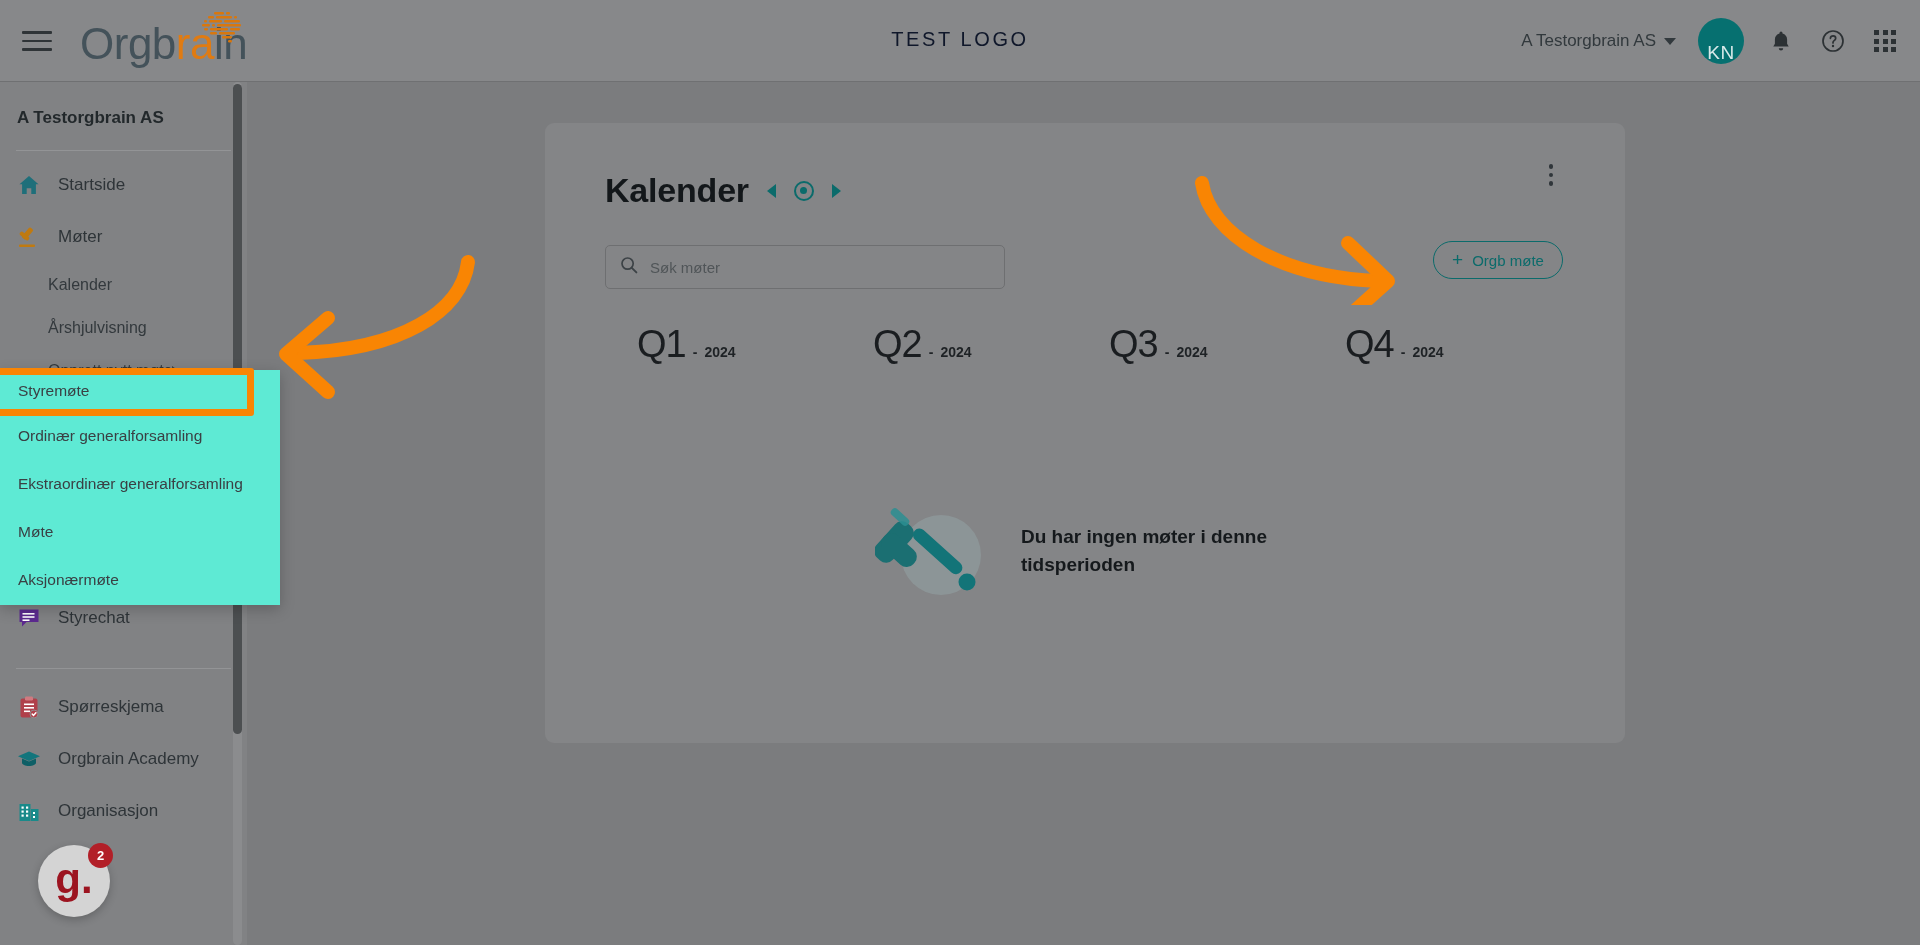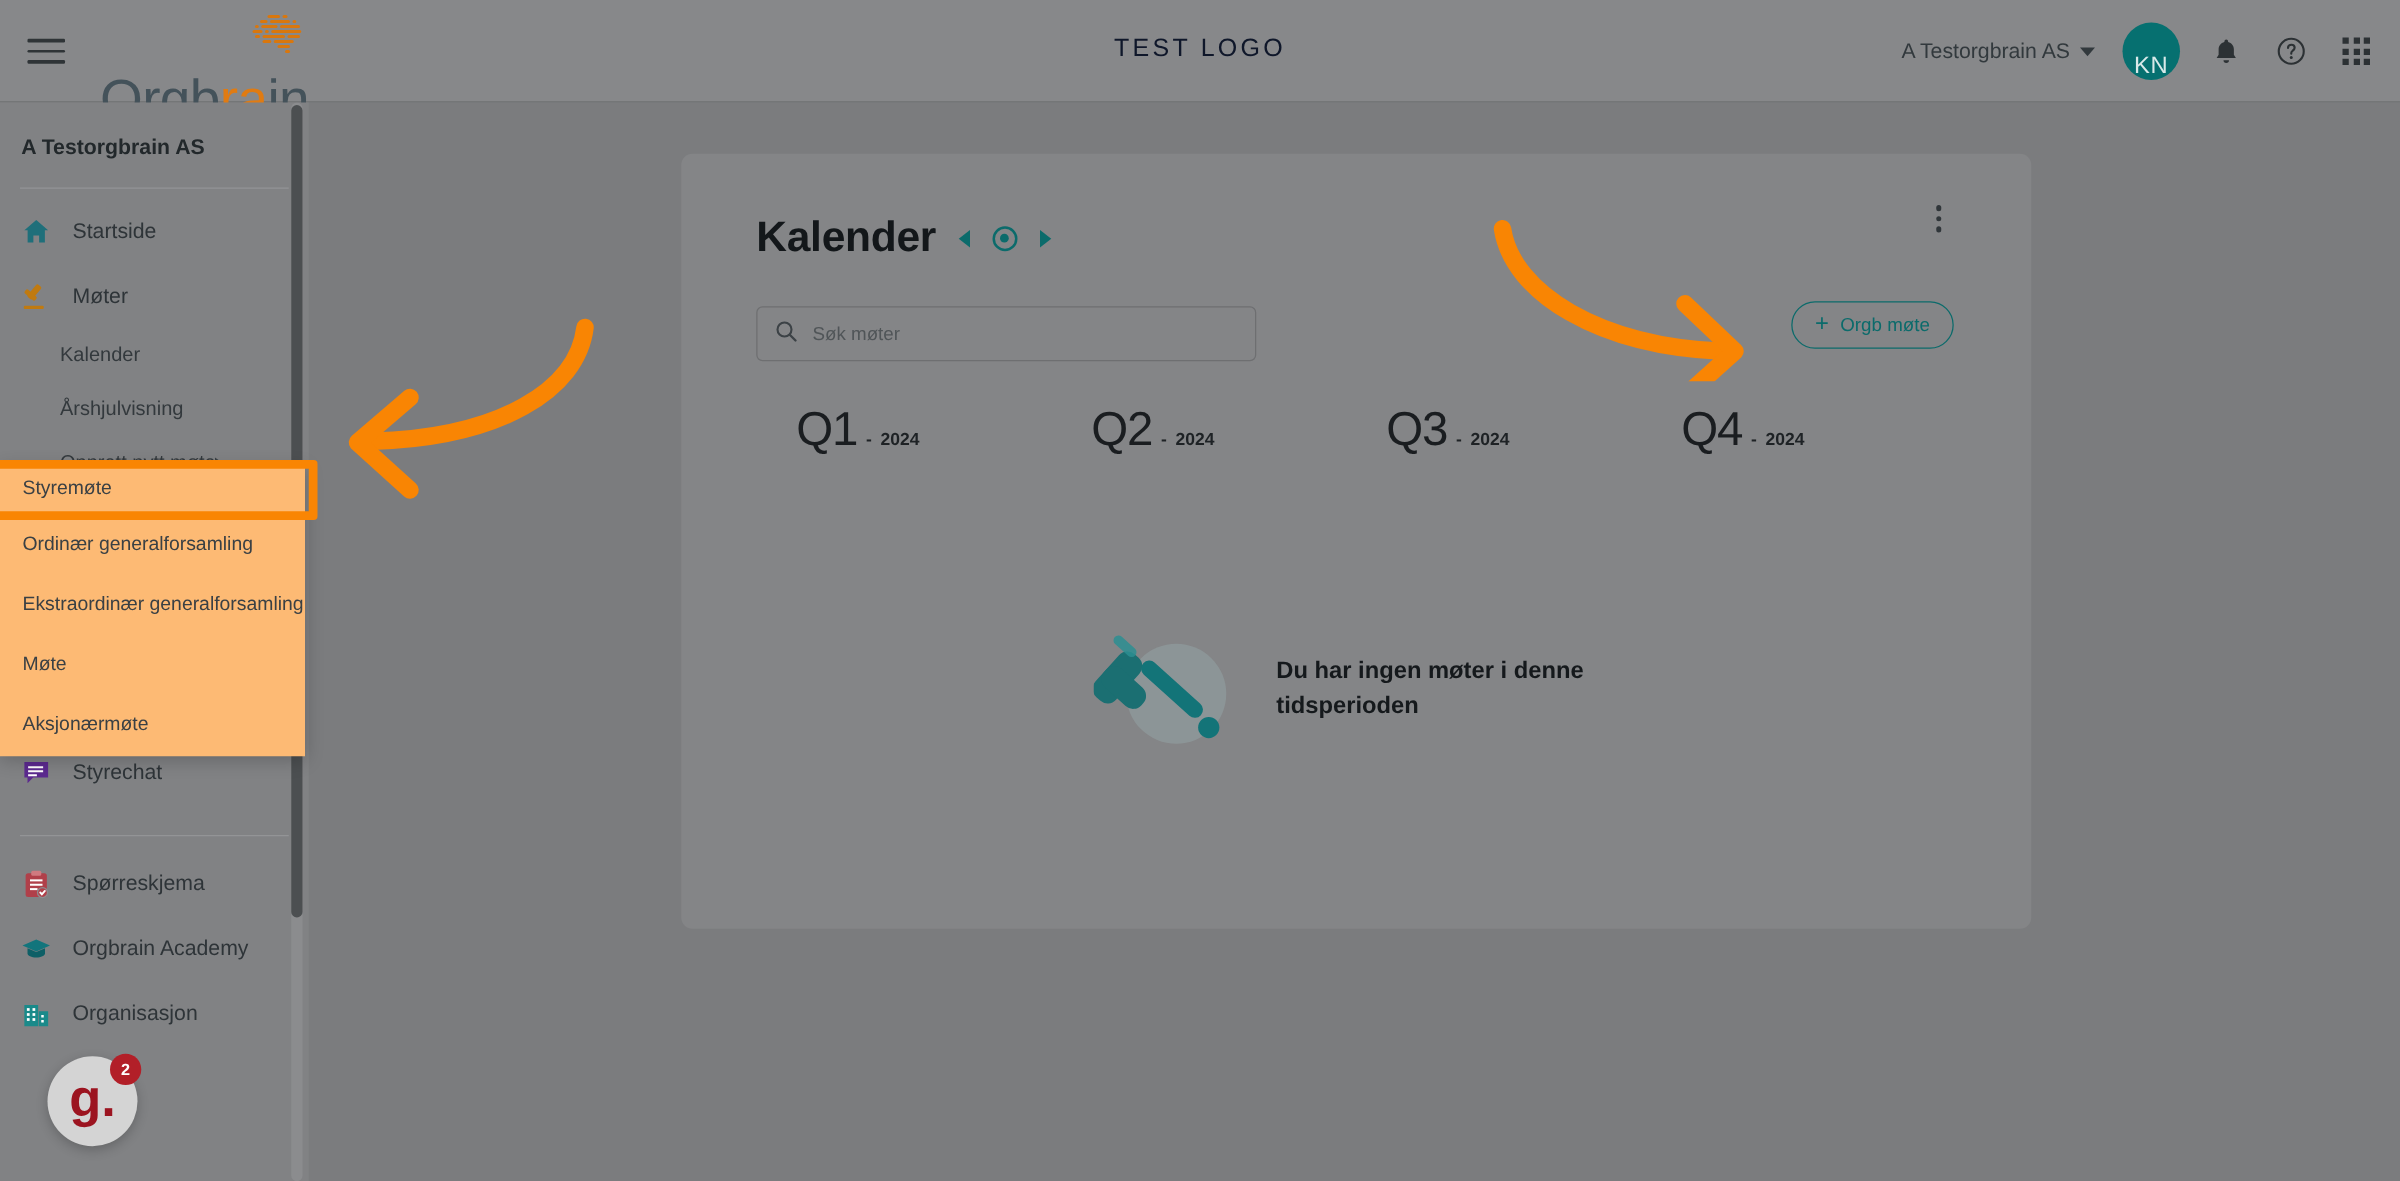--- a/index.html
+++ b/index.html
@@ -36,21 +36,21 @@
     display: block; width: 30px; height: 2.5px; background: #2f3437; border-radius: 1px;
   }
   .brand {
     position: absolute; left: 80px; top: 8px;
     display: flex; align-items: flex-end;
   }
   .brand-text {
     font-size: 44px; font-weight: 400; letter-spacing: -0.5px;
     font-family: "Liberation Sans", sans-serif;
     color: #44525a; line-height: 1;
-    position: relative; top: 14px; margin-top: 36px;
+    position: relative; top: 14px;
   }
   .brand-text .accent { color: #e07b12; }
   .brain-mark {
     position: absolute; left: 118px; top: 2px;
     width: 56px; height: 34px;
   }
   .center-logo {
     position: absolute; left: 0; right: 0; top: 28px;
     text-align: center;
     font-size: 20px; letter-spacing: 2.6px; font-weight: 400;
@@ -115,22 +115,22 @@
   }
   .side-scroll-thumb {
     position: absolute; right: 5px; top: 2px;
     width: 9px; height: 650px; background: #4c4f51; border-radius: 5px;
     cursor: pointer;
   }
 
   
   #submenu {
     position: absolute; left: 0; top: 370px;
-    width: 244px; height: 235px;
-    background: #fdba74;
+    width: 280px; height: 235px;
+    background: #5eead4;
     box-shadow: 0 4px 14px rgba(0,0,0,0.22);
     z-index: 40;
   }
   .sub-item {
     height: 48px; display: flex; align-items: center;
     padding-left: 18px; font-size: 15.5px; color: #3a4044;
     cursor: pointer;
   }
   .sub-item.first { height: 42px; }
 

